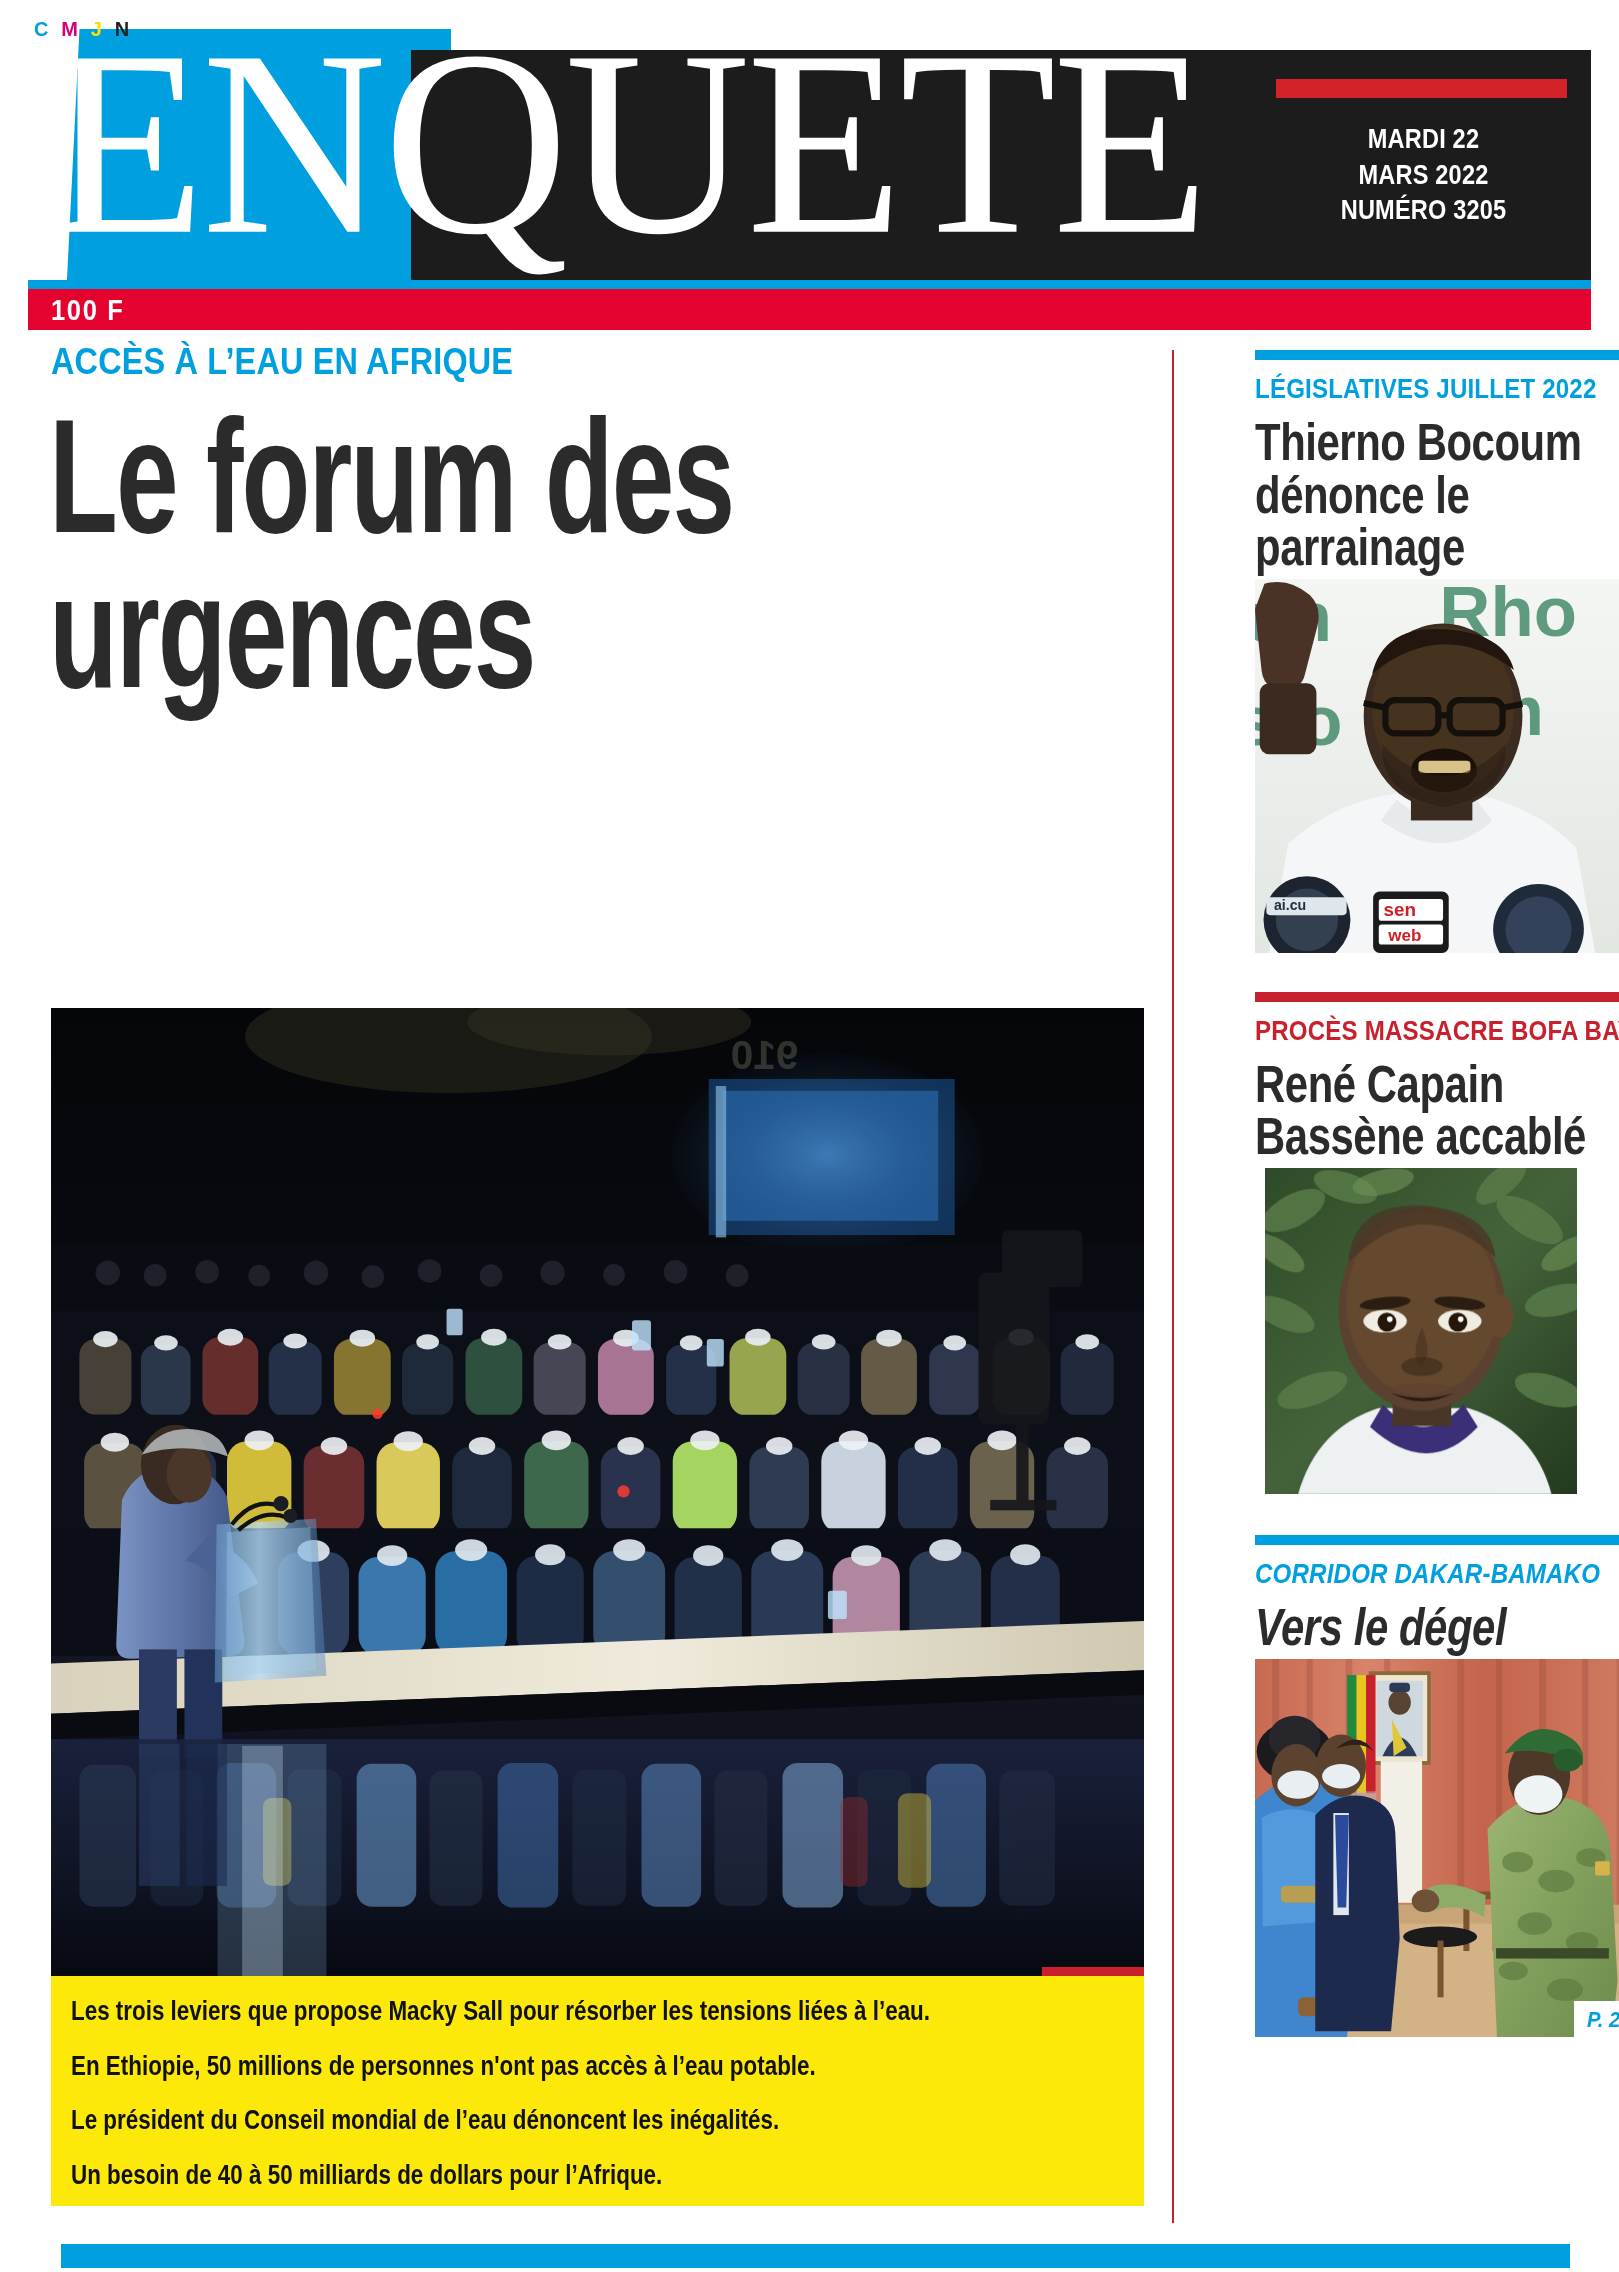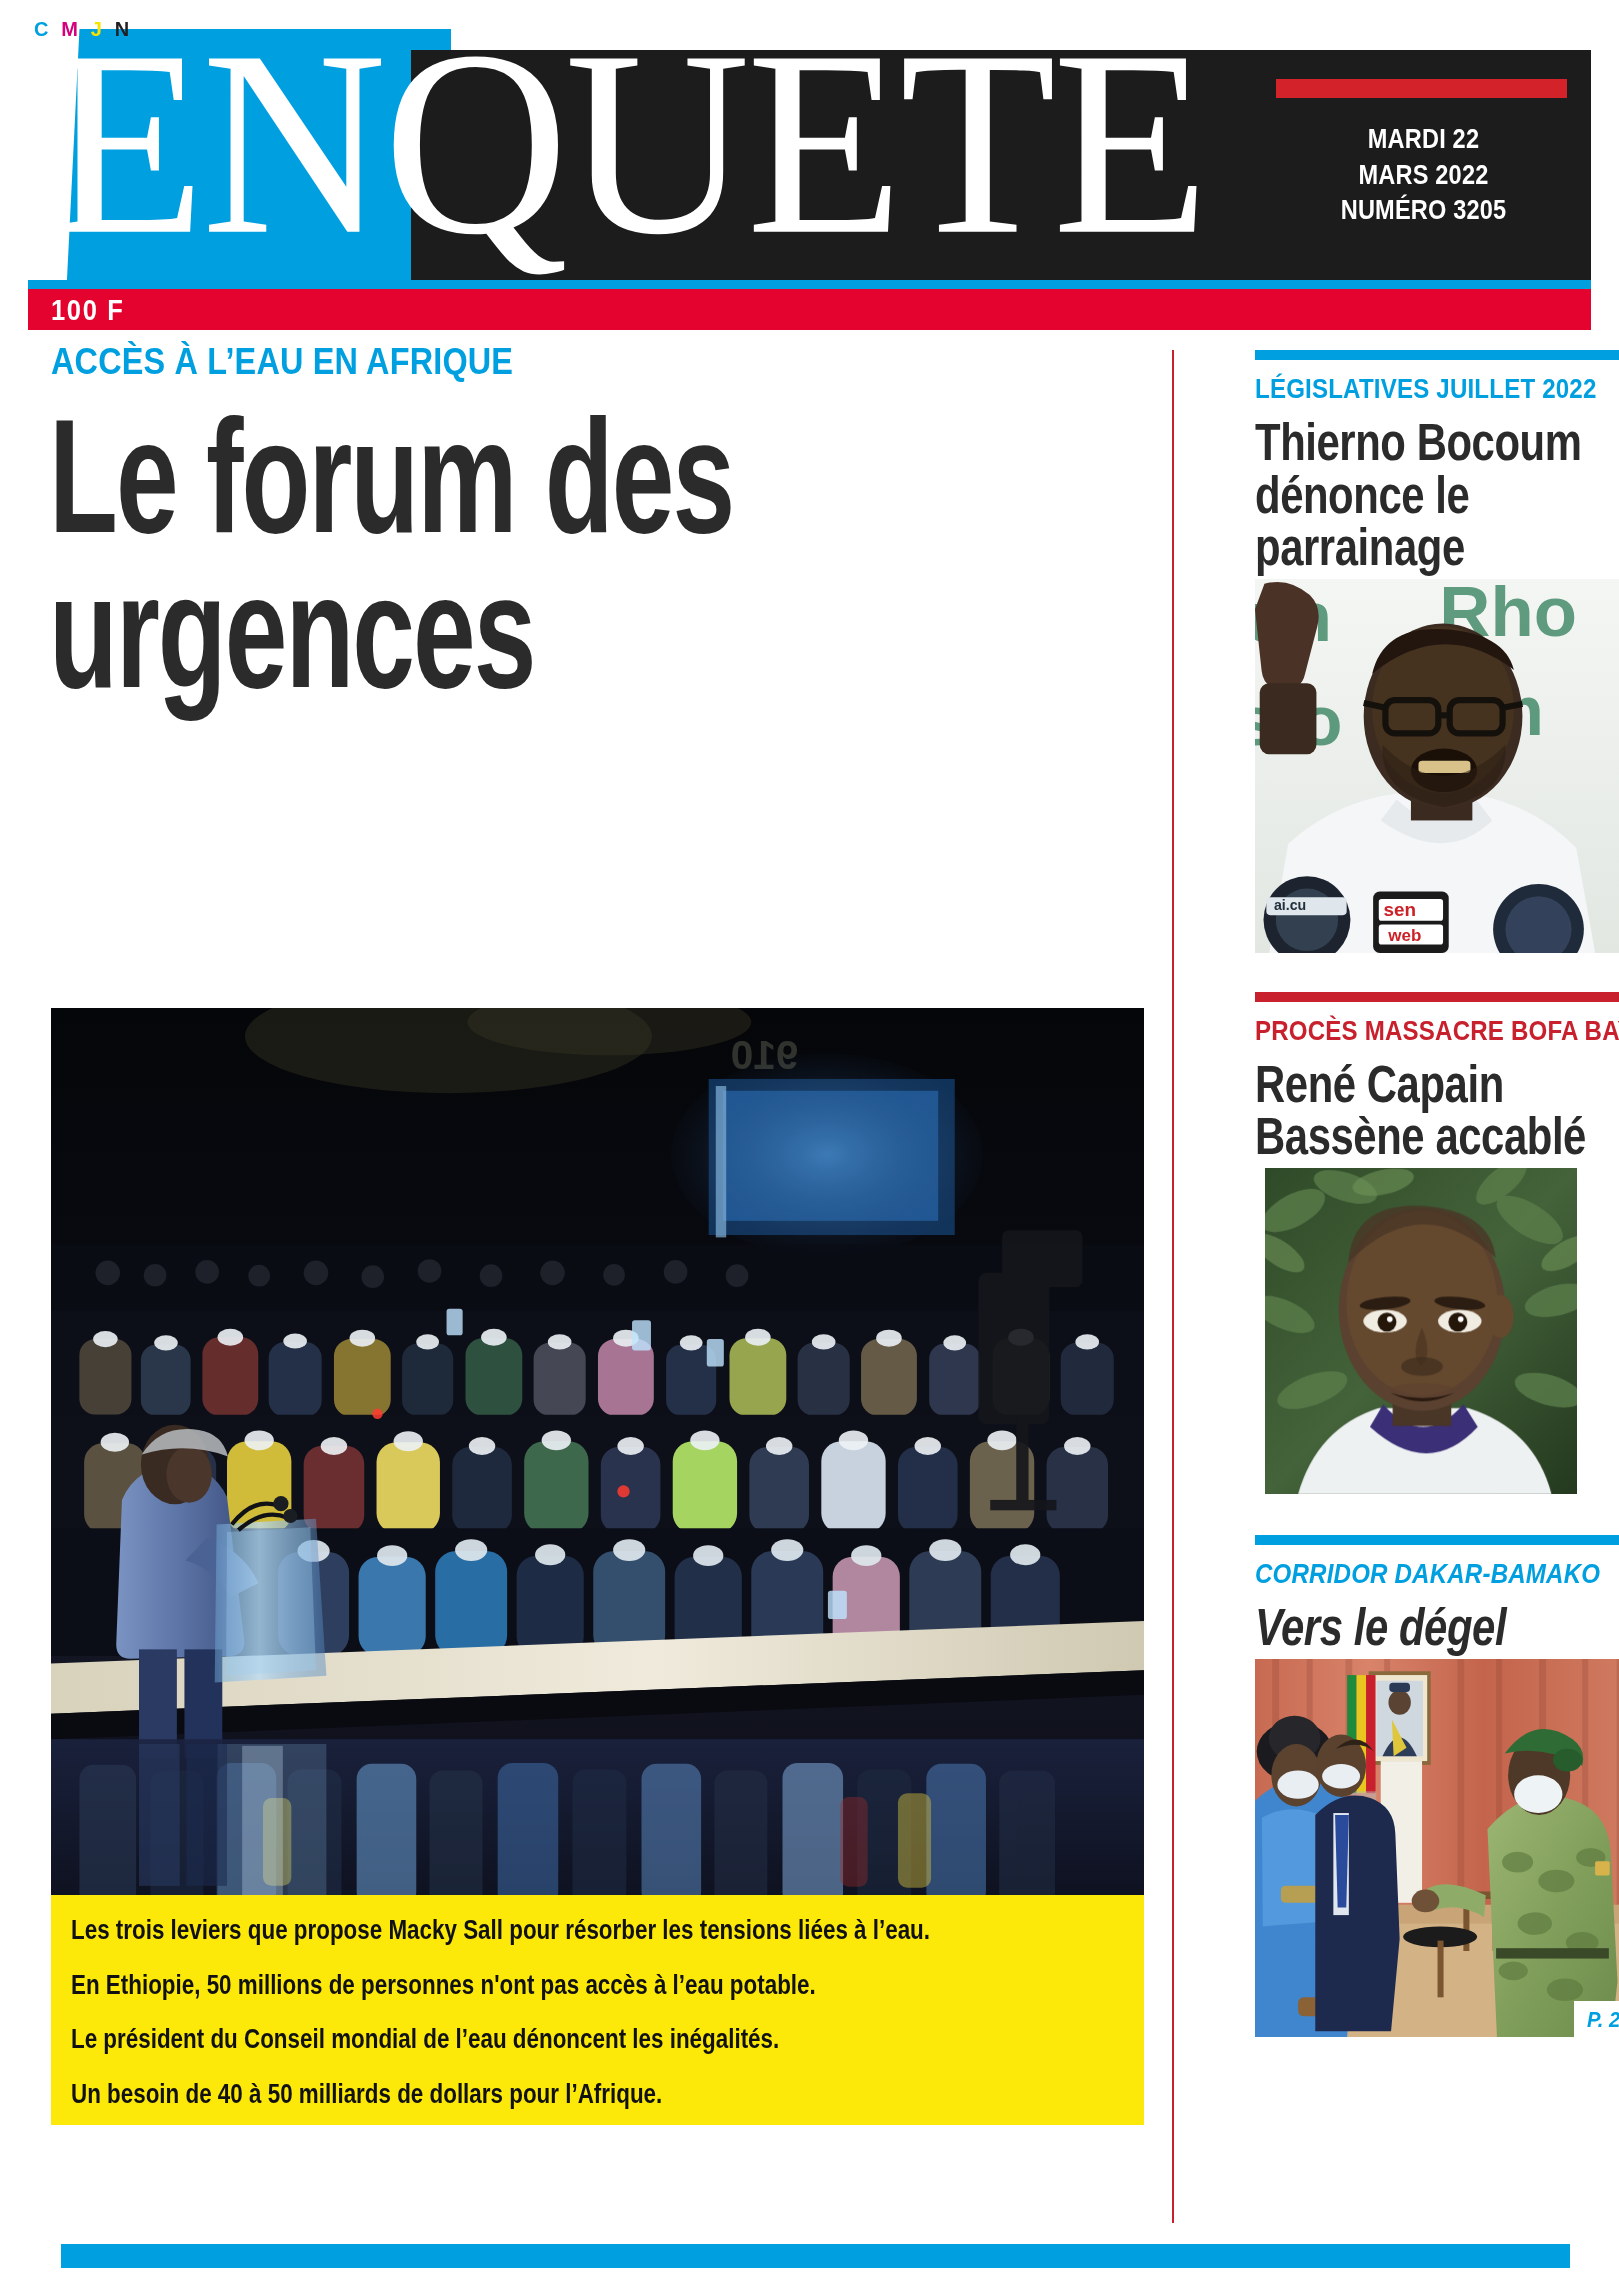--- a/index.html
+++ b/index.html
@@ -97,21 +97,21 @@
 
   .badge-p245 {
     position:absolute; right:0px; bottom:0px;
     background:#C8202D; color:#fff;
     padding:4.7px 14px 6.6px 14px;
     font-size:24.6px; font-weight:700; letter-spacing:0.2px;
     transform:scaleX(0.92); transform-origin:right bottom;
   }
 
   .summary {
-    position:absolute; left:51px; top:1895px;
+    position:absolute; left:51px; top:1976px;
     width:1093px; height:230px; background:#FCE90A;
     padding:21px 0 0 20px;
   }
   .summary .line {
     color:#111; font-size:28px; font-weight:700;
     line-height:1.0; margin-bottom:26.5px;
     transform:scaleX(0.80); transform-origin:left center;
     white-space:nowrap;
   }
 

